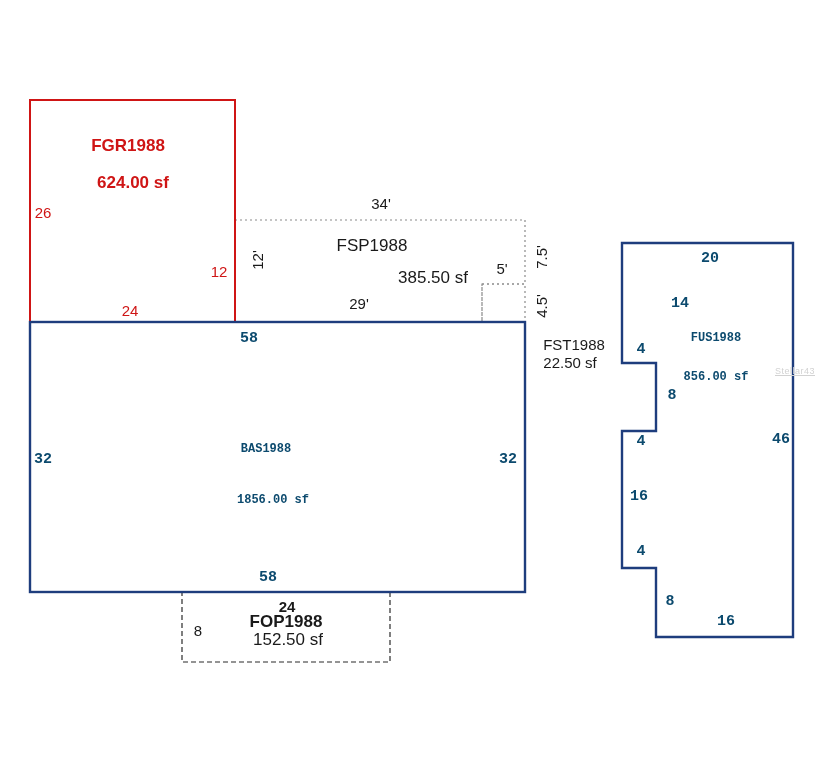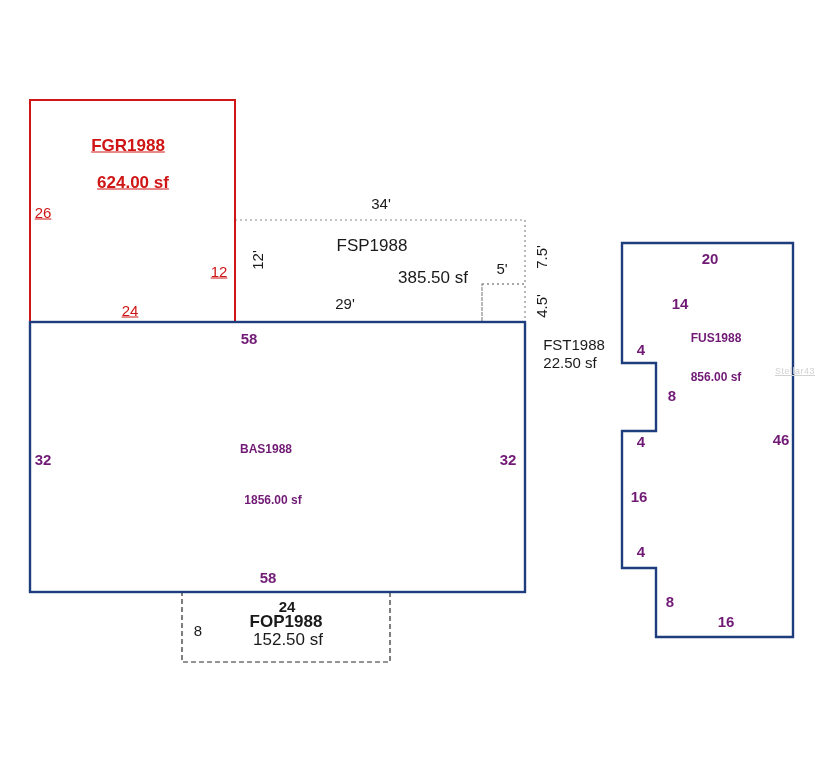--- a/index.html
+++ b/index.html
@@ -14,22 +14,22 @@
   .canvas svg{position:absolute;left:0;top:0;}
   .lbl{
     position:absolute;
     transform:translate(-50%,-50%);
     white-space:nowrap;
     font-size:15px;
     color:#1a1a1a;
     line-height:1;
   }
   .rot{transform:translate(-50%,-50%) rotate(-90deg);}
-  .red{color:#cf1515;text-decoration:underline;}
-  .navy{color:#701a75;}
+  .red{color:#cf1515;}
+  .navy{color:#0c4a6e;font-family:Liberation Mono, monospace;}
   .b{font-weight:bold;}
   .big{font-size:12px;margin-top:32px;}
   .med{font-size:17px;}
   .watermark{
     position:absolute;
     transform:translate(-50%,-50%);
     font-size:9px;
     color:#d2d2d2;
     letter-spacing:.5px;
   }
@@ -57,21 +57,21 @@
   <div class="lbl red b med" style="left:128px;top:145px;">FGR1988</div>
   <div class="lbl red b med" style="left:133px;top:182px;">624.00 sf</div>
   <div class="lbl red" style="left:43px;top:212px;">26</div>
   <div class="lbl red" style="left:219px;top:271px;">12</div>
   <div class="lbl red" style="left:130px;top:310px;">24</div>
 
   <div class="lbl" style="left:381px;top:203px;">34'</div>
   <div class="lbl rot" style="left:257px;top:260px;">12'</div>
   <div class="lbl med" style="left:372px;top:245px;">FSP1988</div>
   <div class="lbl med" style="left:385px;top:277px;margin-left:48px;">385.50 sf</div>
-  <div class="lbl" style="left:345px;top:303px;">29'</div>
+  <div class="lbl" style="left:359px;top:303px;">29'</div>
   <div class="lbl" style="left:502px;top:268px;">5'</div>
   <div class="lbl rot" style="left:541px;top:257px;">7.5'</div>
   <div class="lbl rot" style="left:541px;top:306px;">4.5'</div>
 
   <div class="lbl" style="left:574px;top:344px;">FST1988</div>
   <div class="lbl" style="left:570px;top:362px;">22.50 sf</div>
 
   <div class="lbl navy b" style="left:249px;top:338px;">58</div>
   <div class="lbl navy b big" style="left:266px;top:417px;">BAS1988</div>
   <div class="lbl navy b big" style="left:273px;top:468px;">1856.00 sf</div>

